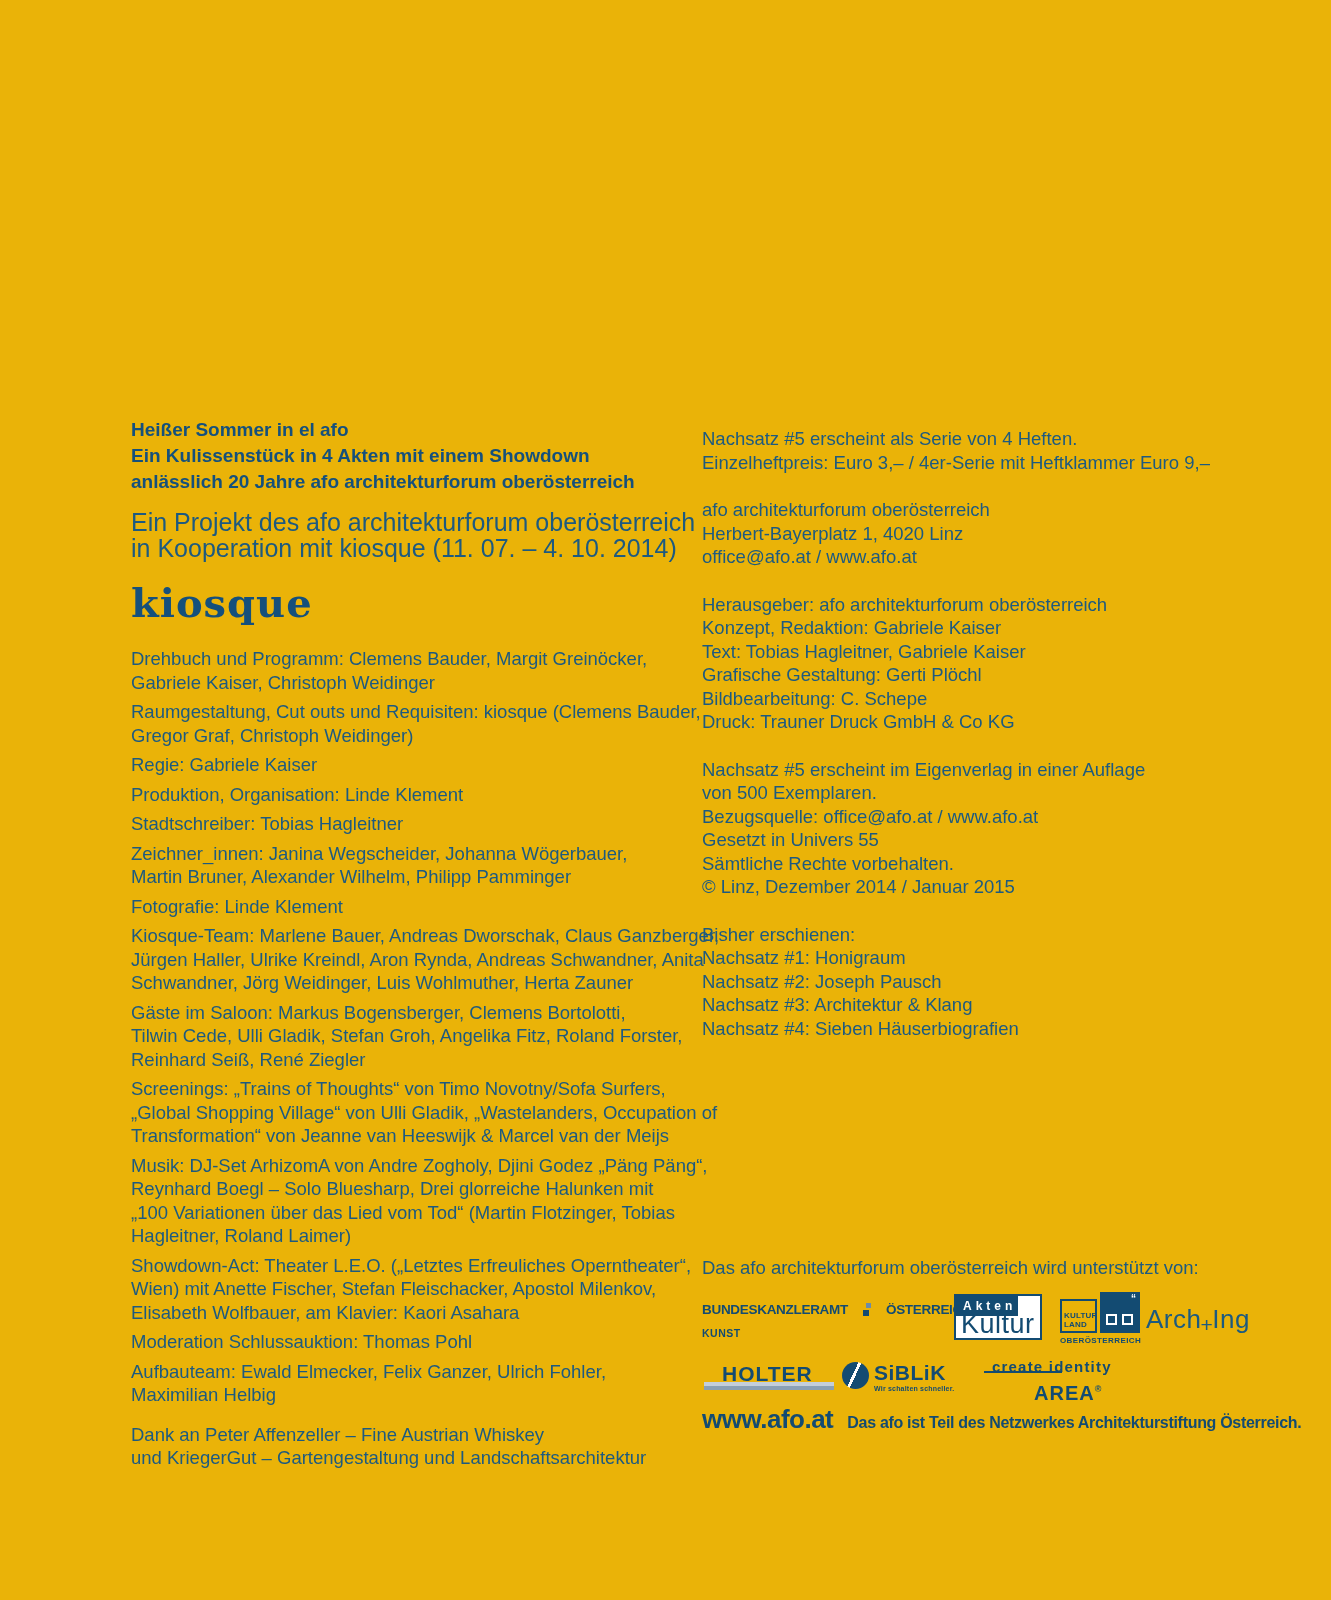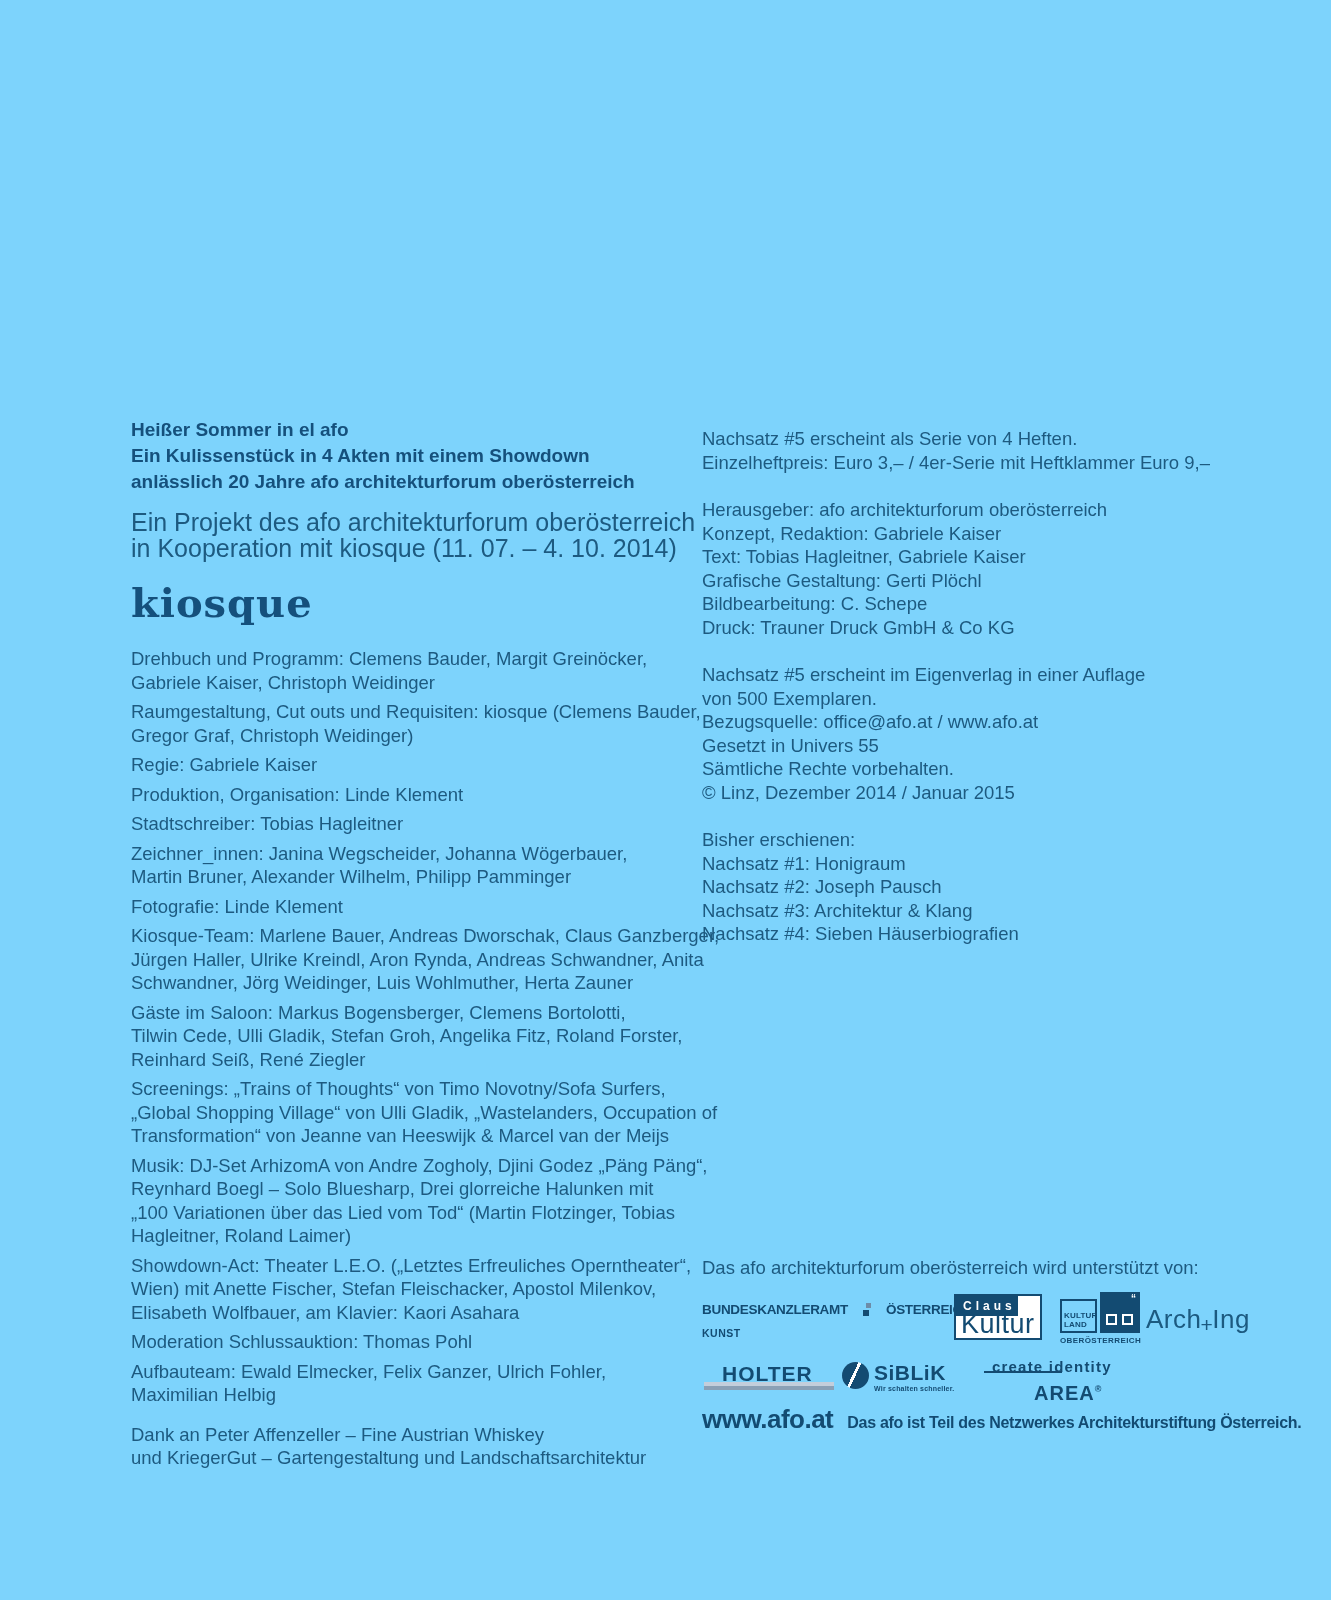--- a/index.html
+++ b/index.html
@@ -1,20 +1,20 @@
 <!DOCTYPE html>
 <html><head>
 <meta charset="utf-8">
 <style>
   html,body { margin:0; padding:0; }
   body { background:#e8e8e8; }
   .page {
     position:relative;
     width:1331px; height:1600px;
-    background:#7dd3fc;
+    background:#eab308;
     font-family:"Liberation Sans", sans-serif;
     color:#1d5a80;
     overflow:hidden;
     margin:0 auto;
   }
   .left-col  { position:absolute; left:131px; top:417px; width:575px; }
   .right-col { position:absolute; left:702px; top:427px; width:575px; }
 
   .title { font-weight:bold; font-size:19px; line-height:26px; white-space:pre; color:#15507c; }
   .intro { margin-top:14px; font-size:25px; line-height:26px; white-space:pre; }
@@ -122,20 +122,23 @@
         <p class="para">Aufbauteam: Ewald Elmecker, Felix Ganzer, Ulrich Fohler,
 Maximilian Helbig</p>
       </div>
     <div class="thanks">Dank an Peter Affenzeller – Fine Austrian Whiskey
 und KriegerGut – Gartengestaltung und Landschaftsarchitektur</div>
   </div>
 
   <div class="right-col">
       <div class="block">Nachsatz #5 erscheint als Serie von 4 Heften.
 Einzelheftpreis: Euro 3,– / 4er-Serie mit Heftklammer Euro 9,–</div>
+      <div class="block">afo architekturforum oberösterreich
+Herbert-Bayerplatz 1, 4020 Linz
+office@afo.at / www.afo.at</div>
       <div class="block">Herausgeber: afo architekturforum oberösterreich
 Konzept, Redaktion: Gabriele Kaiser
 Text: Tobias Hagleitner, Gabriele Kaiser
 Grafische Gestaltung: Gerti Plöchl
 Bildbearbeitung: C. Schepe
 Druck: Trauner Druck GmbH &amp; Co KG</div>
       <div class="block">Nachsatz #5 erscheint im Eigenverlag in einer Auflage
 von 500 Exemplaren.
 Bezugsquelle: office@afo.at / www.afo.at
 Gesetzt in Univers 55
@@ -159,21 +162,21 @@
           <span class="bka-squares">
             <span class="bka-sq1"></span>
               <span class="bka-sq2"></span>
           </span>
           <span>ÖSTERREICH</span>
         </div>
         <div class="bka-kunst">KUNST</div>
       </div>
 
       <div class="linzkultur">
-        <span class="lk-linz">Claus</span>
+        <span class="lk-linz">Akten</span>
         <span class="lk-kultur">Kultur</span>
       </div>
 
       <div class="kulturland">
         <div class="kl-boxes">
           <div class="kl-left">
             <span>KULTUR</span>
             <span>LAND</span>
           </div>
           <div class="kl-right">

